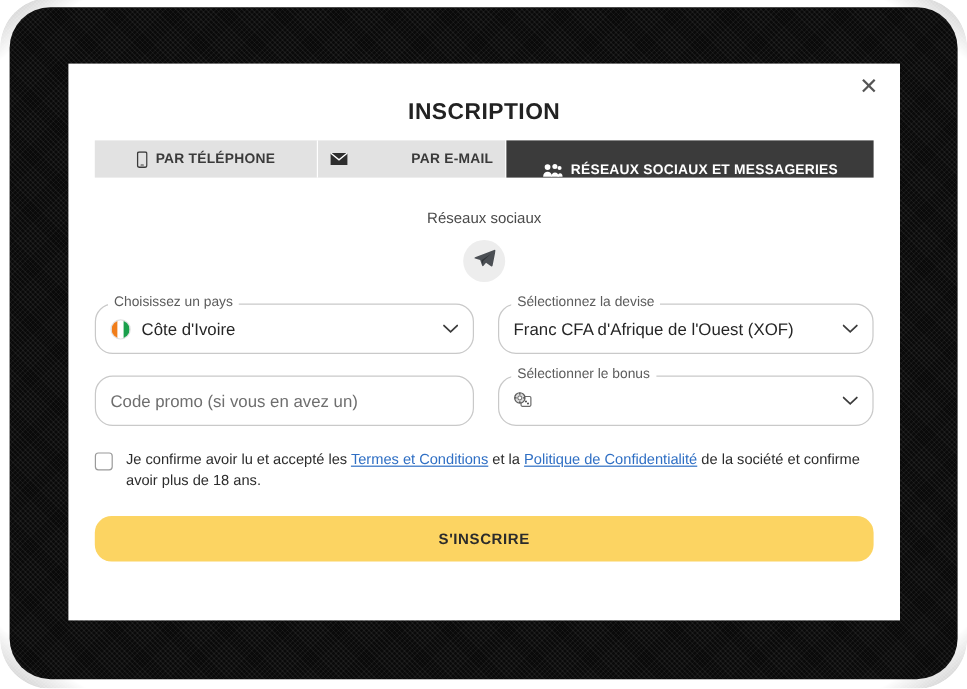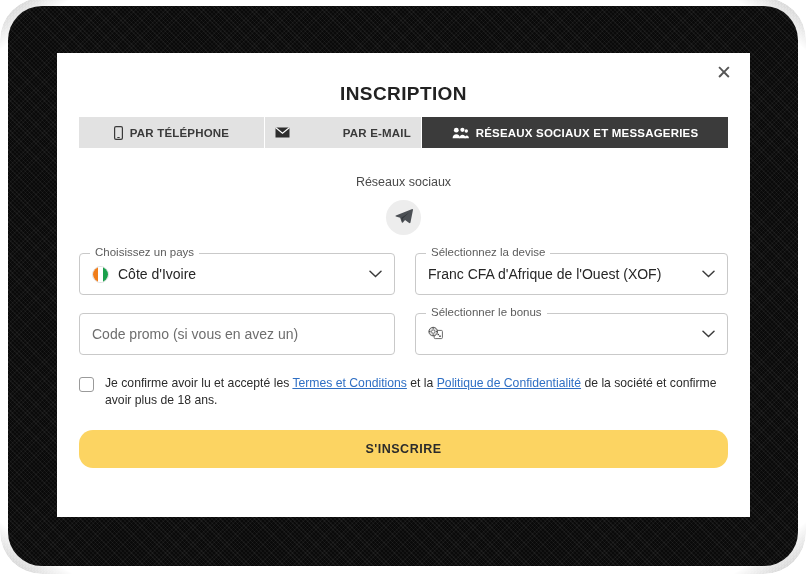--- a/index.html
+++ b/index.html
@@ -87,21 +87,21 @@
     font-size: 11.5px;
     font-weight: bold;
     letter-spacing: .2px;
     color: #3a3a3a;
     background: #e2e2e2;
     border-right: 1px solid #ffffff;
     cursor: pointer;
     white-space: nowrap;
     padding: 0 10px;
   }
-  .tab:last-child { border-right: none; }
+  .tab:last-child { border-right: none; align-items: flex-end; }
   .tab.tab-phone  { width: 186px; }
   .tab.tab-email  { width: 157px; justify-content: space-between; }
   .tab.tab-social { flex: 1; }
   .tab.active {
     background: #3b3b3b;
     color: #ffffff;
   }
   .tab svg { display: block; flex: none; }
 
   
@@ -130,21 +130,21 @@
     display: grid;
     grid-template-columns: 316px 1fr;
     column-gap: 20px;
     row-gap: 18px;
   }
 
   .field {
     position: relative;
     height: 42px;
     border: 1px solid #c9c9c9;
-    border-radius: 4px;
+    border-radius: 15px;
     background: #fff;
     display: flex;
     align-items: center;
     padding: 0 12px;
     cursor: pointer;
   }
   .field-label {
     position: absolute;
     top: -7px; left: 10px;
     background: #ffffff;

